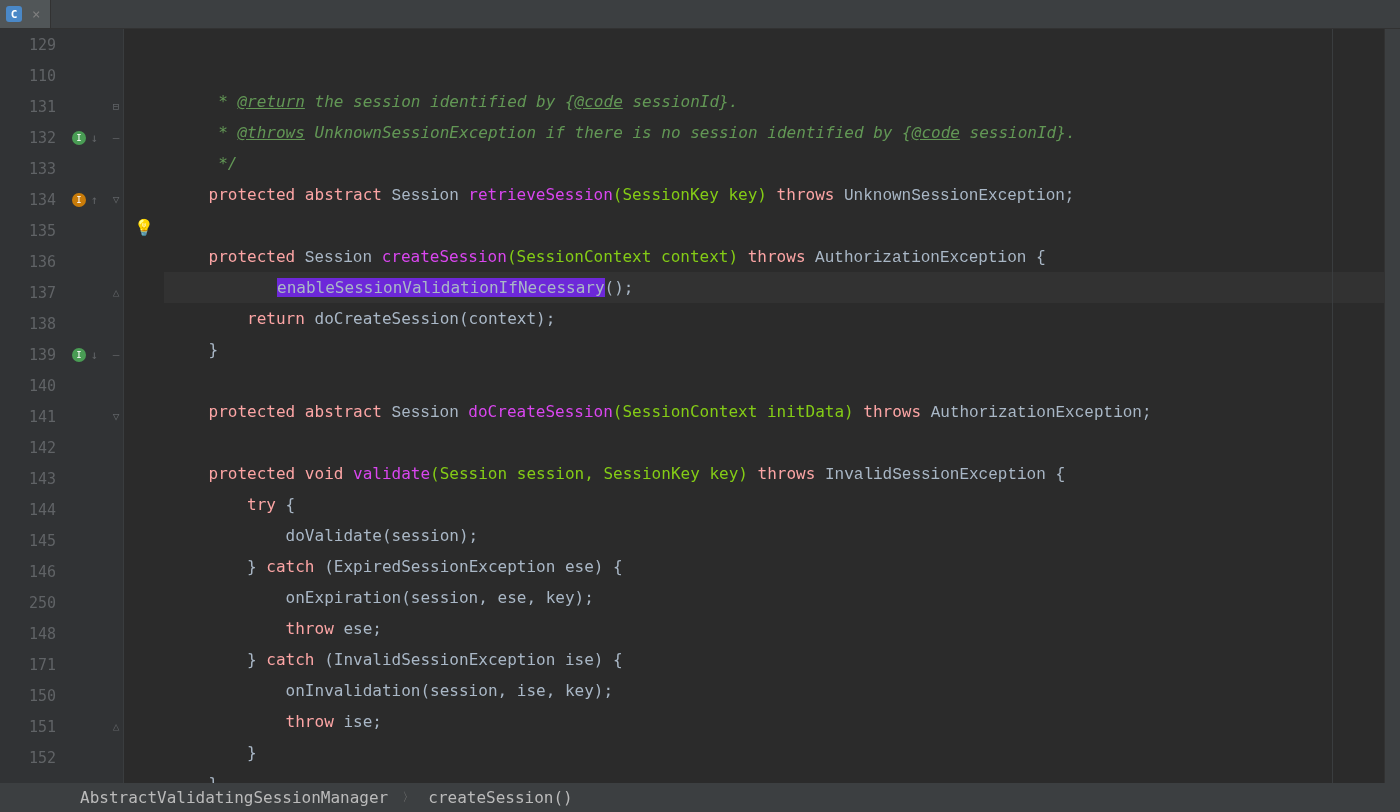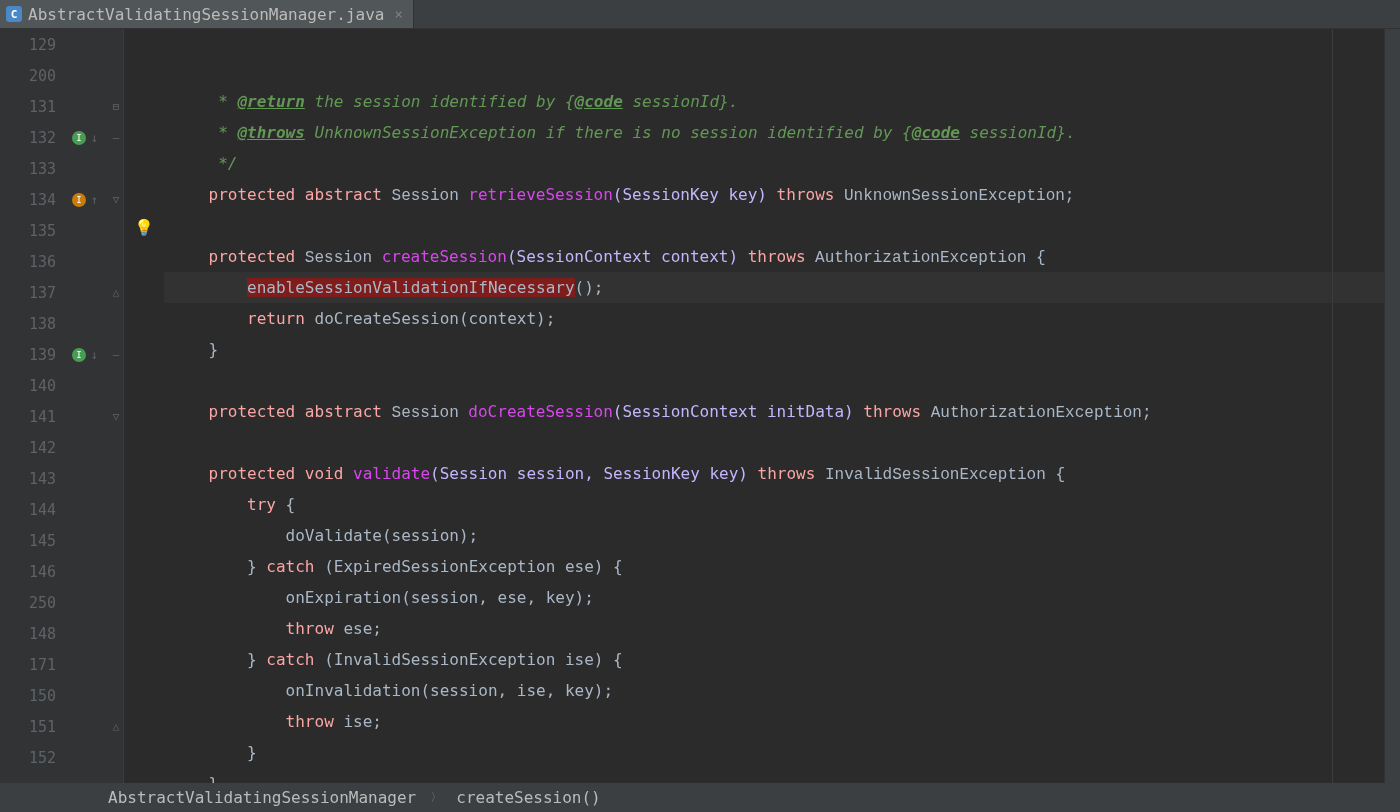--- a/index.html
+++ b/index.html
@@ -107,68 +107,68 @@
   }
   .code-line {
     height: 31px;
     line-height: 31px;
     padding-left: 6px;
   }
   .code-line.current {
     background: #323232;
   }
   .hl {
-    background: #7f1d1d;
+    background: #6d28d9;
+    margin-left: 30px;
   }
   .kw { color: #fca5a5; }
   .type { color: #A9B7C6; font-family: Liberation Mono, monospace; }
   .method-decl { color: #d946ef; }
   .str-doc { color: #629755; font-style: italic; }
-  .doc-tag { color: #629755; font-style: italic; text-decoration: underline; font-weight: bold;}
-  .paren { color: #c4b5fd; }
+  .doc-tag { color: #629755; font-style: italic; text-decoration: underline; font-weight: normal;}
+  .paren { color: #84cc16; }
   .right-strip {
     width: 16px;
     background: #3C3F41;
     flex-shrink: 0;
     border-left: 1px solid #323232;
   }
   .margin-line {
     position:absolute;
     top:0; bottom:0;
     left: 1168px;
     width:1px;
     background:#3a3d3f;
   }
   .status-bar {
     height: 29px;
     background: #3C3F41;
     color: #BBBBBB;
     display: flex;
     align-items: center;
-    padding-left: 108px;
+    padding-left: 80px;
     font-size: 16px;
     gap: 14px;
   }
   .crumb-sep { color:#7a7a7a; font-size:12px; }
 </style>
 </head>
 <body>
 
 <div class="tab-bar">
   <div class="tab">
     <span class="tab-icon">C</span>
-    <span>AbstractValidatingSessionManager.java</span>
     <span class="close-icon">×</span>
   </div>
 </div>
 
 <div class="editor-container">
   <div class="gutter" id="gutter">
       <div class="gutter-line">129</div>
-      <div class="gutter-line">200</div>
+      <div class="gutter-line">110</div>
       <div class="gutter-line">131</div>
       <div class="gutter-line">132<span class="gutter-badge ">I</span><span class="gutter-arrow">↓</span></div>
       <div class="gutter-line">133</div>
       <div class="gutter-line">134<span class="gutter-badge orange">I</span><span class="gutter-arrow">↑</span></div>
       <div class="gutter-line">135</div>
       <div class="gutter-line">136</div>
       <div class="gutter-line">137</div>
       <div class="gutter-line">138</div>
       <div class="gutter-line">139<span class="gutter-badge ">I</span><span class="gutter-arrow">↓</span></div>
       <div class="gutter-line">140</div>

